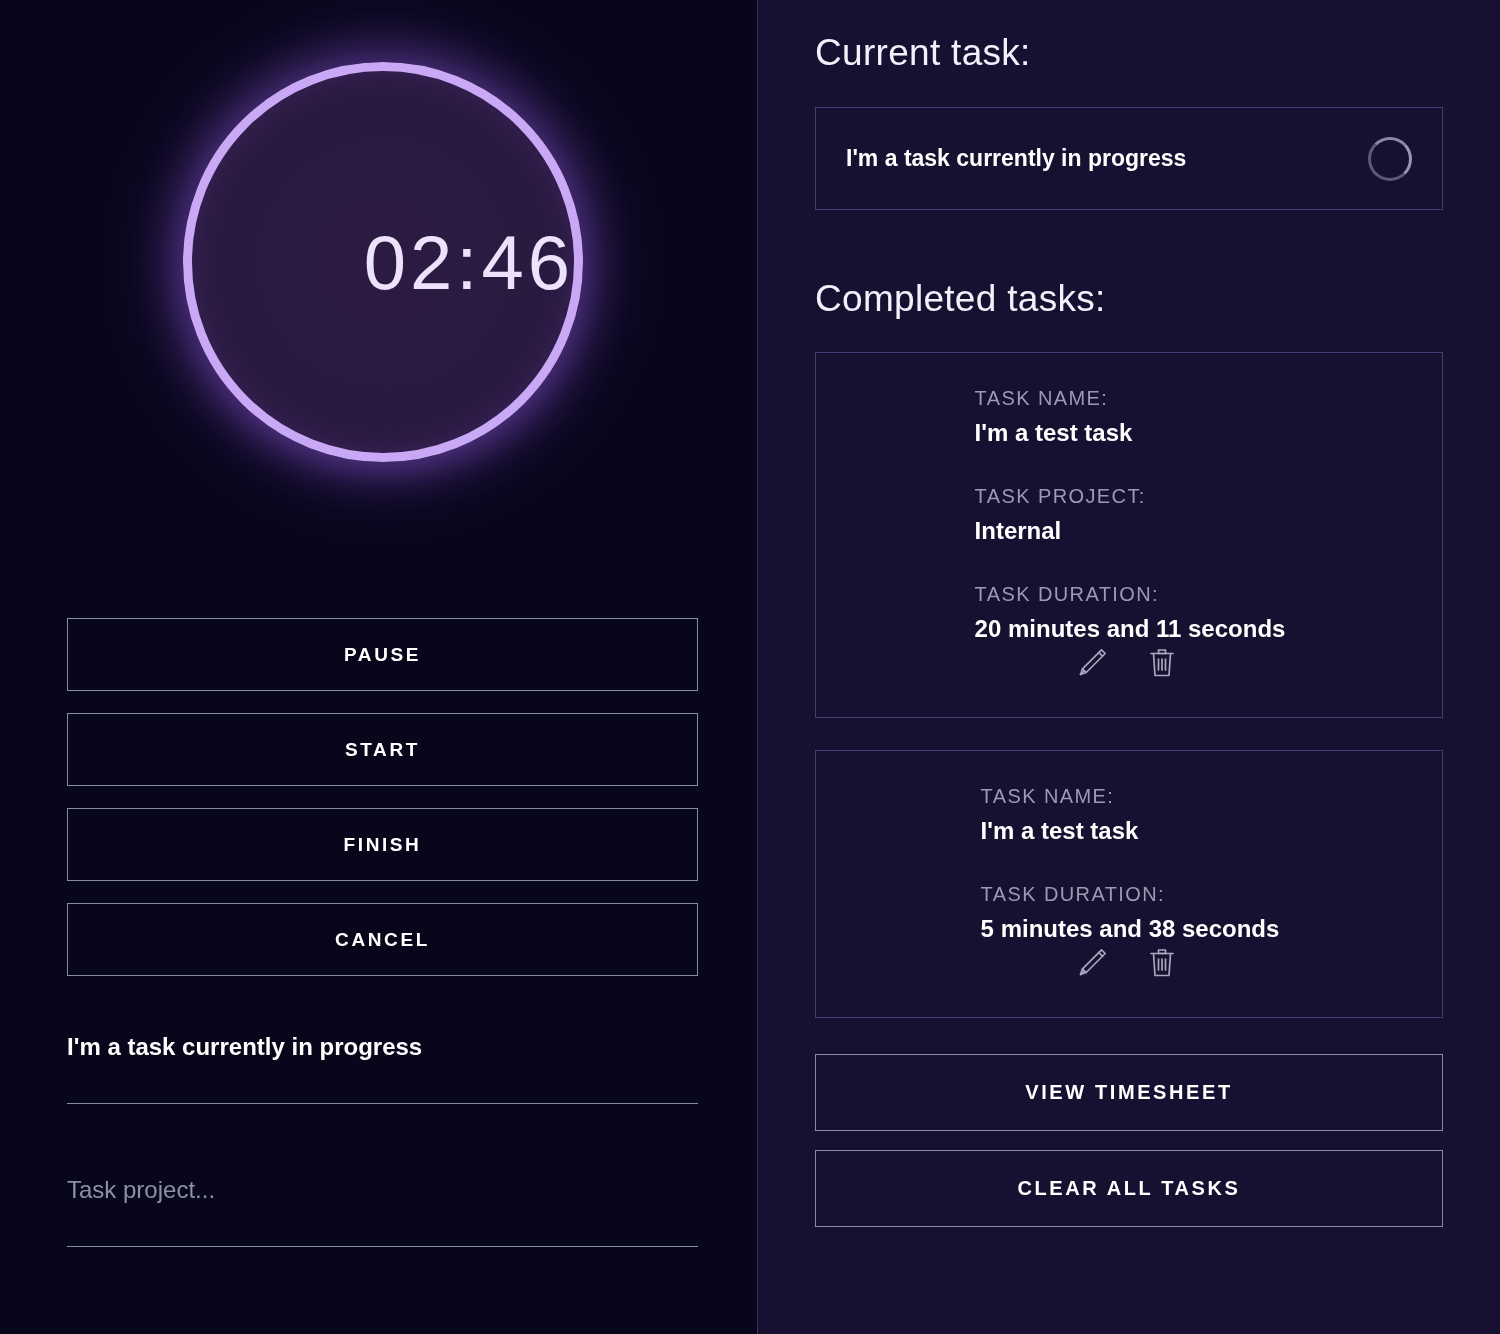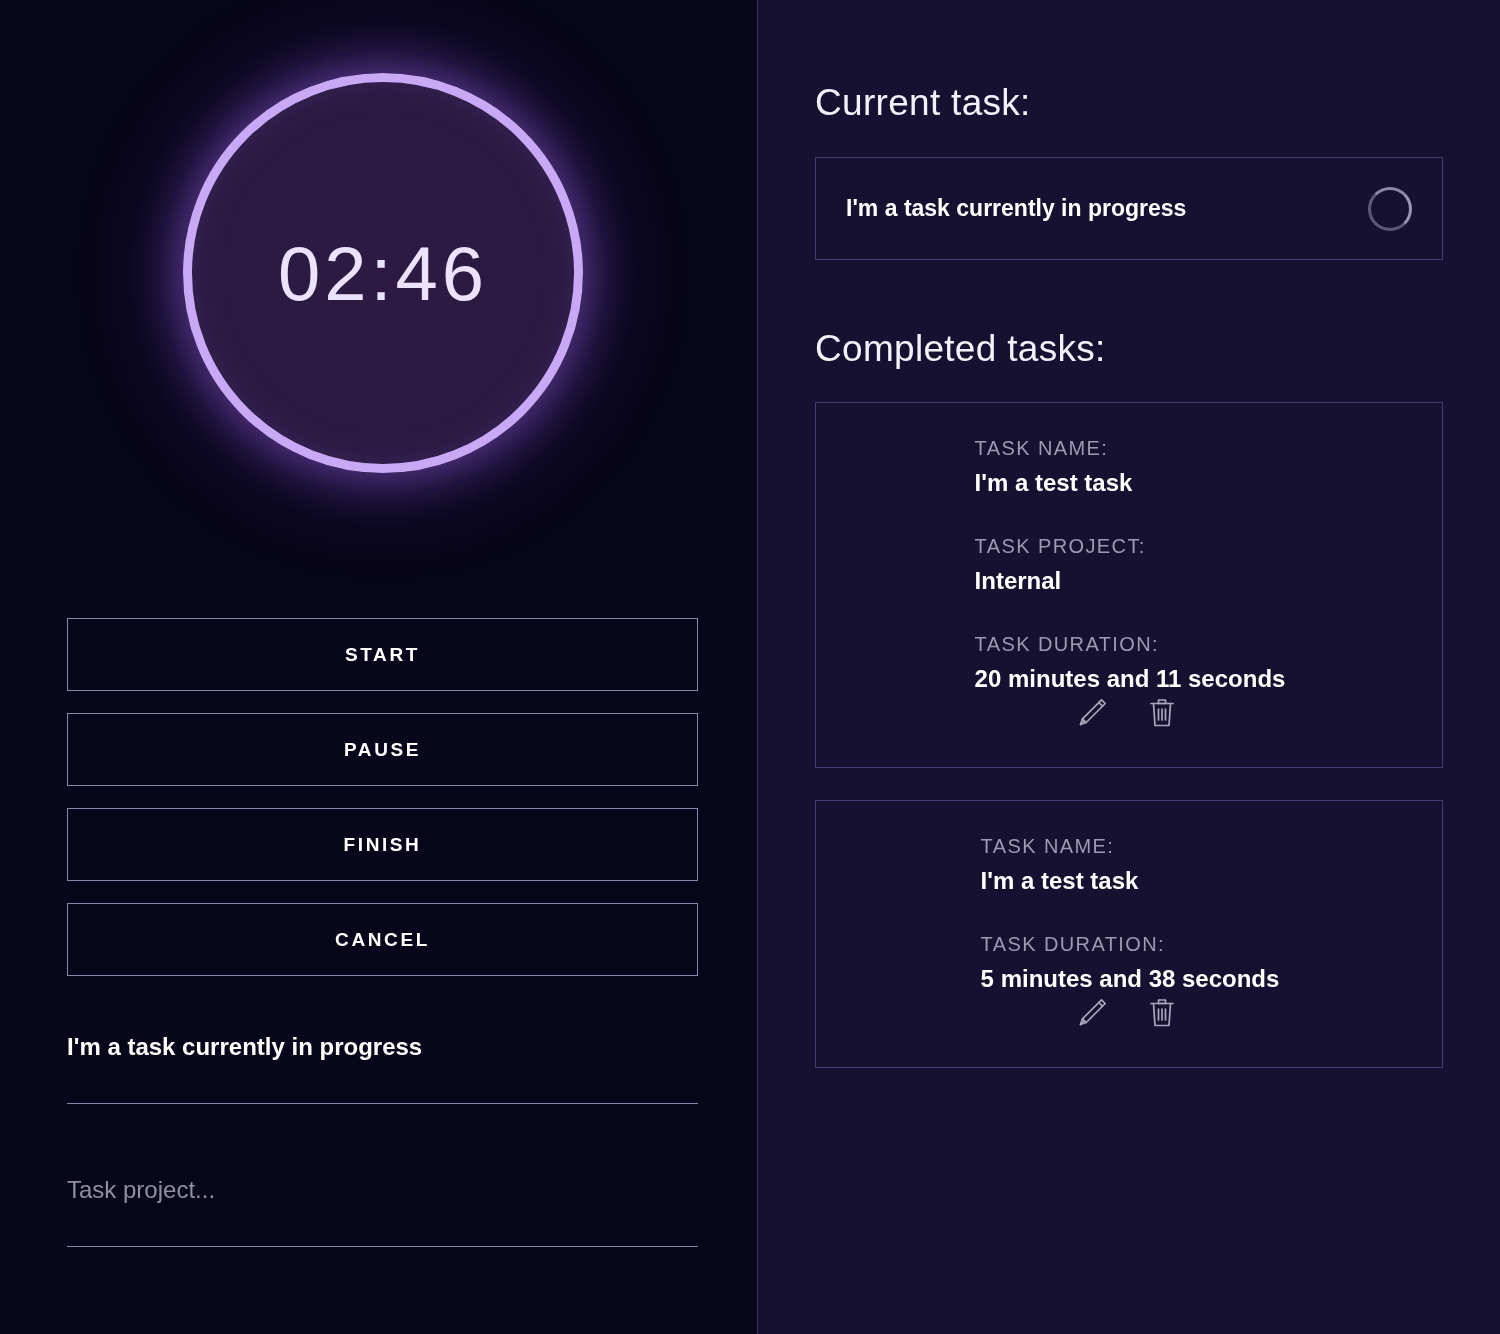--- a/index.html
+++ b/index.html
@@ -46,29 +46,29 @@
         rgba(160,105,230,0.42) 51%,
         rgba(120,70,190,0.20) 62%,
         rgba(80,45,140,0.06) 76%,
         rgba(40,22,80,0.0) 88%);
     filter: blur(14px);
   }
 
   .timer-circle {
     position: absolute;
     left: 183px;
-    top: 73px;
+    top: 62px;
     width: 400px;
     height: 400px;
     border-radius: 50%;
     border: 9px solid #c9a8f5;
     background: radial-gradient(circle at 50% 50%, #2c1a42 0%, #2a1a3f 70%, #271838 100%);
     display: flex;
     align-items: center;
-    justify-content: center;
+    justify-content: flex-end;
     box-shadow: 0 0 42px 12px rgba(150,95,225,0.40),
                 0 0 90px 26px rgba(120,70,200,0.20),
                 inset 0 0 30px rgba(90,55,150,0.35);
   }
 
   .timer-text {
     font-size: 76px;
     font-weight: 300;
     color: #ece2fc;
     letter-spacing: 4px;
@@ -136,21 +136,21 @@
   }
 
   .section-title {
     color: #f3f0fb;
     font-size: 37px;
     font-weight: 300;
     font-family: "Liberation Sans", sans-serif;
     letter-spacing: 0.3px;
   }
 
-  .current-title { padding-top: 62px; margin-top: 20px; }
+  .current-title { padding-top: 32px; }
 
   .current-card {
     margin-top: 33px;
     height: 103px;
     border: 1px solid #463a72;
     display: flex;
     align-items: center;
     justify-content: space-between;
     padding: 0 30px 0 30px;
   }
@@ -250,22 +250,22 @@
 <div class="left-panel">
 
   <div class="timer-wrap">
     <div class="timer-glow"></div>
     <div class="timer-circle">
       <span class="timer-text">02:46</span>
     </div>
   </div>
 
   <div class="ctrl-buttons">
+    <button class="btn">PAUSE</button>
     <button class="btn">START</button>
-    <button class="btn">PAUSE</button>
     <button class="btn">FINISH</button>
     <button class="btn">CANCEL</button>
   </div>
 
   <div class="field-group">
     <input class="field name" type="text" value="I'm a task currently in progress" style="">
     <input class="field project" type="text" placeholder="Task project..." style="">
   </div>
 
 </div>
@@ -352,14 +352,18 @@
             <path d="M11.5 10.5 L13 32.5 L27 32.5 L28.5 10.5"></path>
             <path d="M16.5 16 L16.5 27"></path>
             <path d="M20 16 L20 27"></path>
             <path d="M23.5 16 L23.5 27"></path>
           </g>
         </svg>
       </button>
     </div>
   </div>
 
+  <div class="bottom-buttons">
+    <button class="wide-btn">VIEW TIMESHEET</button>
+    <button class="wide-btn">CLEAR ALL TASKS</button>
+  </div>
 
 </div>
 
 </body></html>

